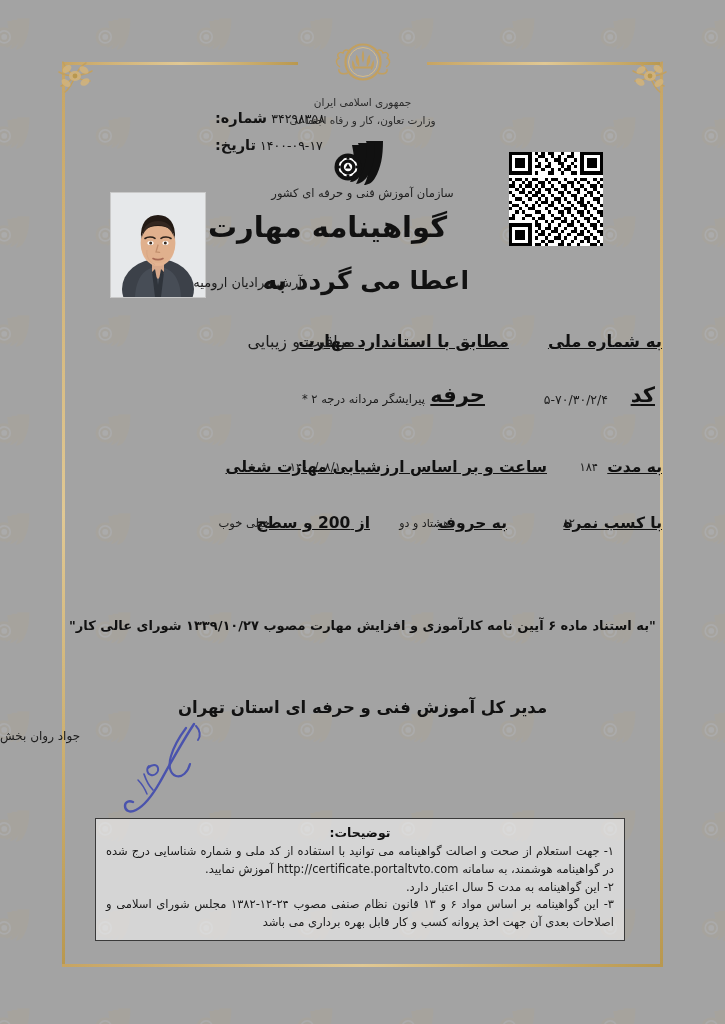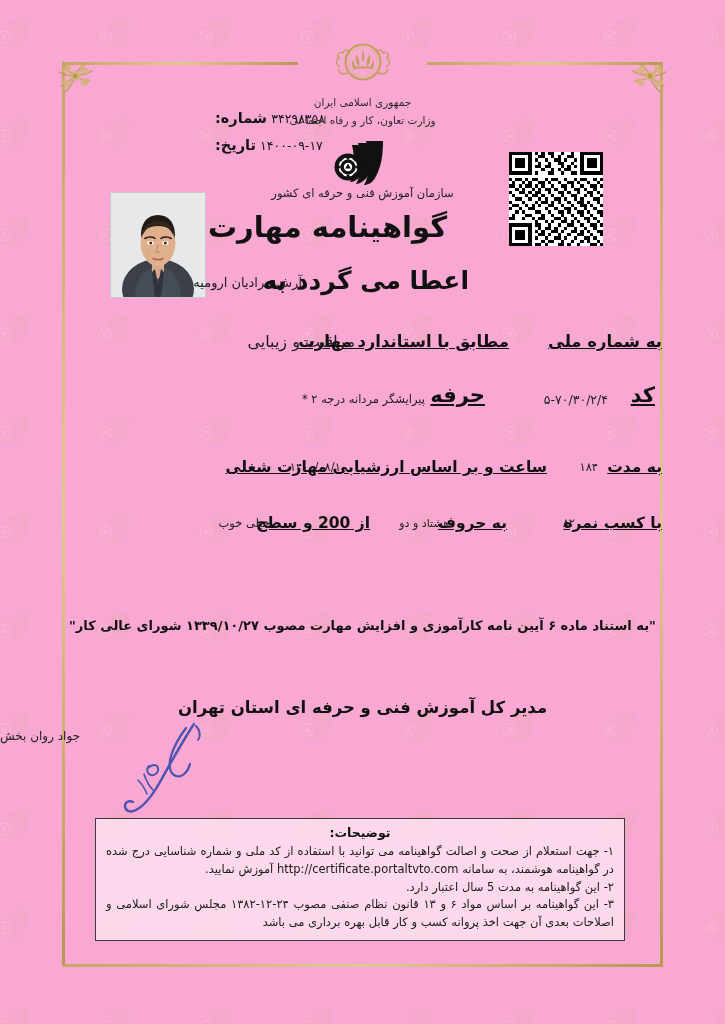--- a/index.html
+++ b/index.html
@@ -4,21 +4,21 @@
 <style>
   html, body {
     margin: 0;
     padding: 0;
     background: #ffffff;
   }
   .page {
     position: relative;
     width: 725px;
     height: 1024px;
-    background: #f9a8d4;
+    background: #a3a3a3;
     overflow: hidden;
     font-family: "DejaVu Sans", "Liberation Sans", sans-serif;
   }
 
   
   .watermark-layer {
     position: absolute;
     inset: 0;
     z-index: 0;
     pointer-events: none;

